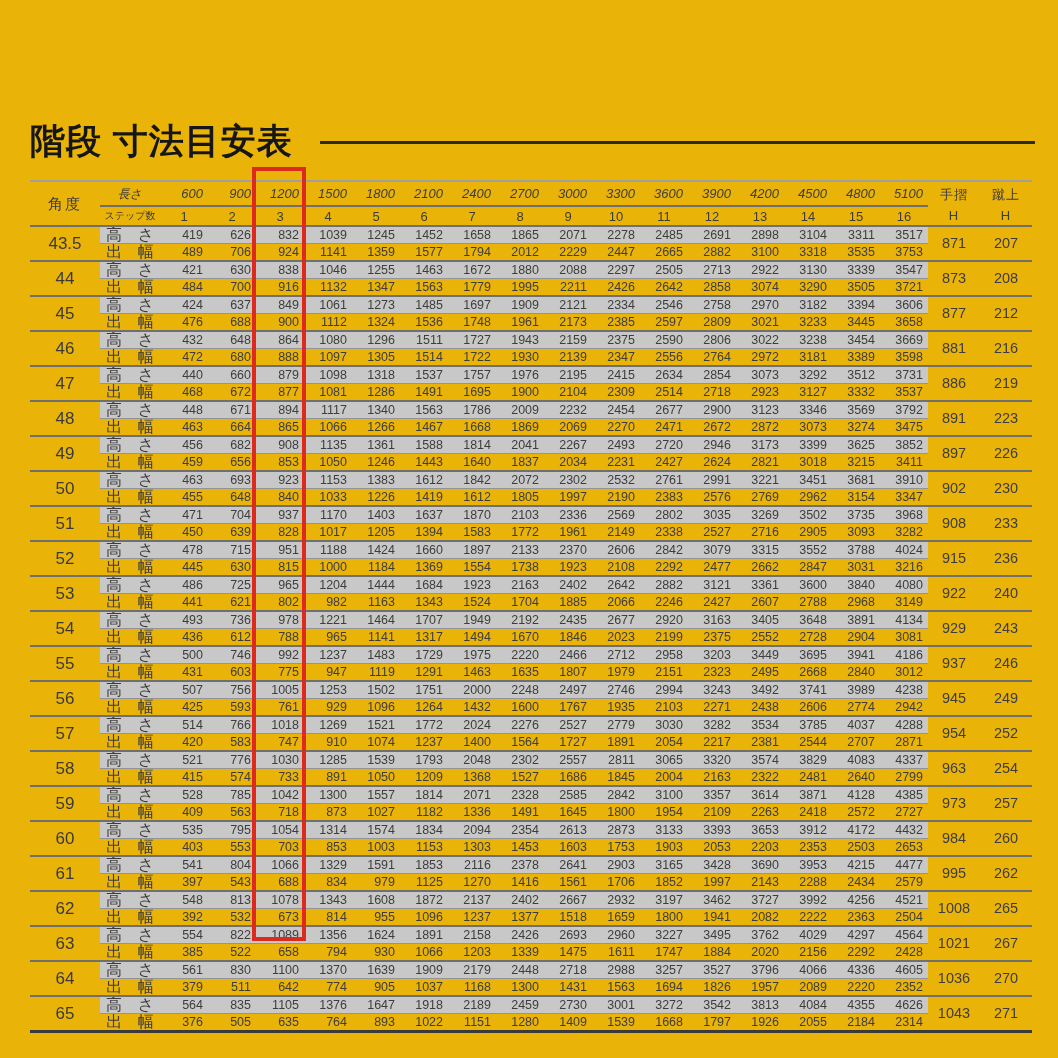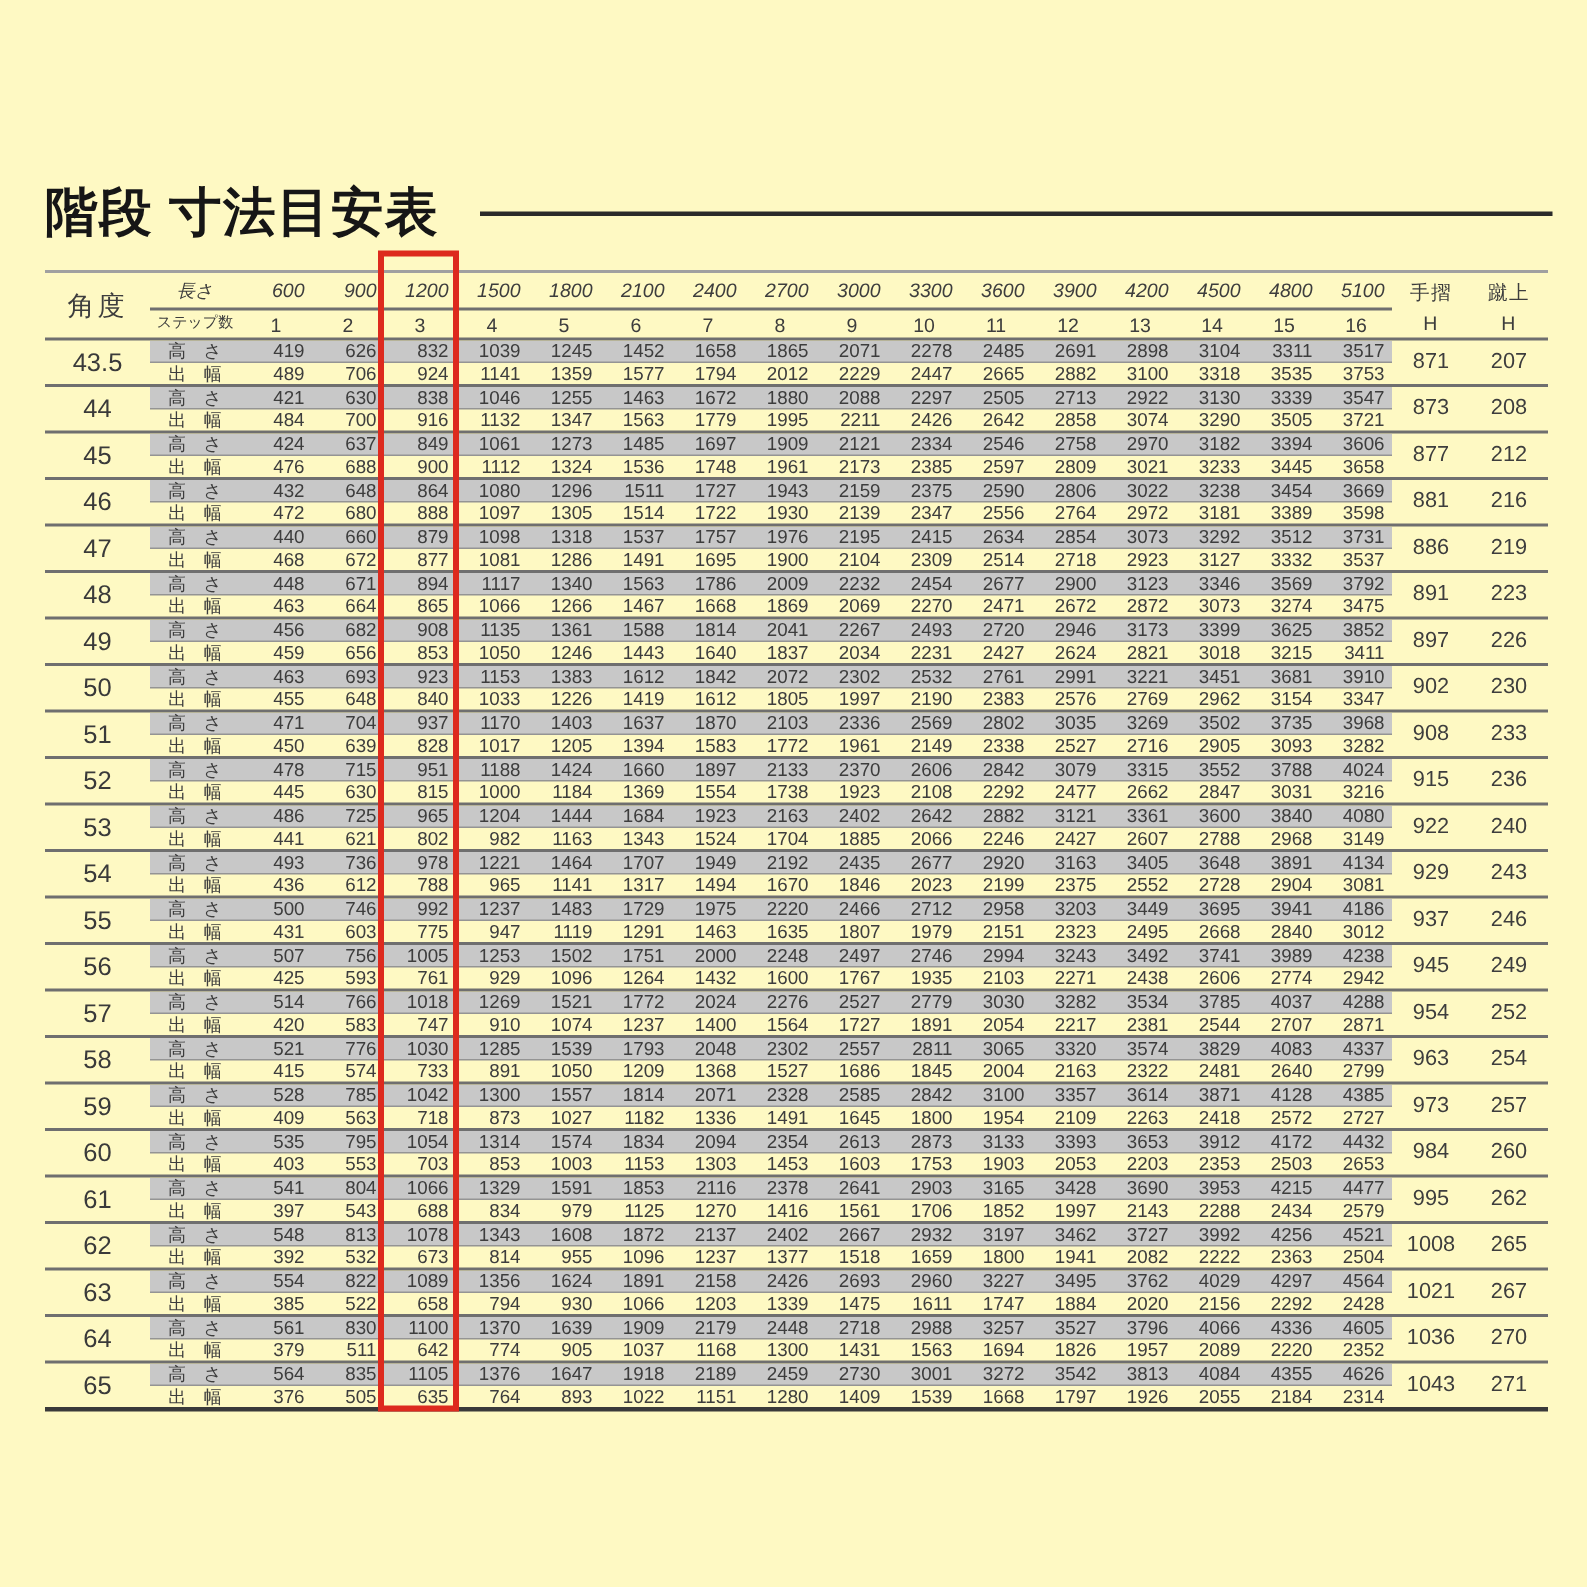--- a/index.html
+++ b/index.html
@@ -1,41 +1,41 @@
 <!DOCTYPE html>
 <html style="--shade: #c8c8c8; --red: #dd2a1e;"><head>
 <meta charset="utf-8">
 <style>
   html,body{margin:0;padding:0;background:#ffffff;}
-  .page{position:relative;width:1058px;height:1058px;background:#fef9c3;overflow:hidden;
+  .page{position:relative;width:1058px;height:1058px;background:#eab308;overflow:hidden;
         font-family:"Liberation Sans","DejaVu Sans",sans-serif;color:#3d3d3d;}
   .title{position:absolute;left:30px;top:118px;margin:0;font-size:35px;font-weight:700;
          color:#161616;letter-spacing:1px;white-space:nowrap;}
   .title-rule{position:absolute;left:320px;top:141px;width:715px;height:3px;background:#2b2b2b;}
   table.dim-table{position:absolute;left:30px;top:180px;width:1002px;border-collapse:collapse;
         table-layout:fixed;border-top:2px solid #a0a0a0;border-bottom:3px solid #3a3a3a;
         font-size:13px;line-height:1;}
   td{padding:0;vertical-align:middle;overflow:hidden;white-space:nowrap;}
   
   tr.head1 td{height:23px;}
   tr.head2 td{height:18px;}
   td.underline{border-bottom:2px solid #6f6f6f;font-style:italic;}
-  td.angle-head{font-size:18px;text-align:center;letter-spacing:2px;}
+  td.angle-head{font-size:15px;text-align:center;letter-spacing:2px;}
   td.head-label{font-size:12px;text-align:center;}
   td.steps-label{font-size:10px;}
   td.len-cell{text-align:right;padding-right:5px;font-size:13px;margin-top:13px;}
   td.step-cell{text-align:center;font-size:13px;}
   td.side-head{font-size:13px;text-align:center;letter-spacing:1px;}
   
   tbody td{height:14px;}
   tr.block-h > td{border-top:2px solid #6f6f6f;}
   tr.block-w > td{border-top:1px solid #949494;}
   td.g{background:var(--shade,#c8c8c8);}
   td.num{text-align:right;padding-right:5px;font-size:12.5px;}
-  td.row-label{font-size:12px;text-align:center;letter-spacing:0.35em;text-indent:0.35em;}
+  td.row-label{font-size:16px;text-align:center;letter-spacing:0.35em;text-indent:0.35em;}
   td.angle-val{font-size:17px;text-align:center;color:#3a3a3a;}
   td.side-val{font-size:14.5px;text-align:center;}
   .highlight-box{position:absolute;left:252px;top:167px;width:54px;height:774px;
         border:4px solid var(--red,#dd2a1e);box-sizing:border-box;pointer-events:none;}
 </style>
 </head>
 <body>
 
 <div class="page">
   <h1 class="title">階段 寸法目安表</h1>

